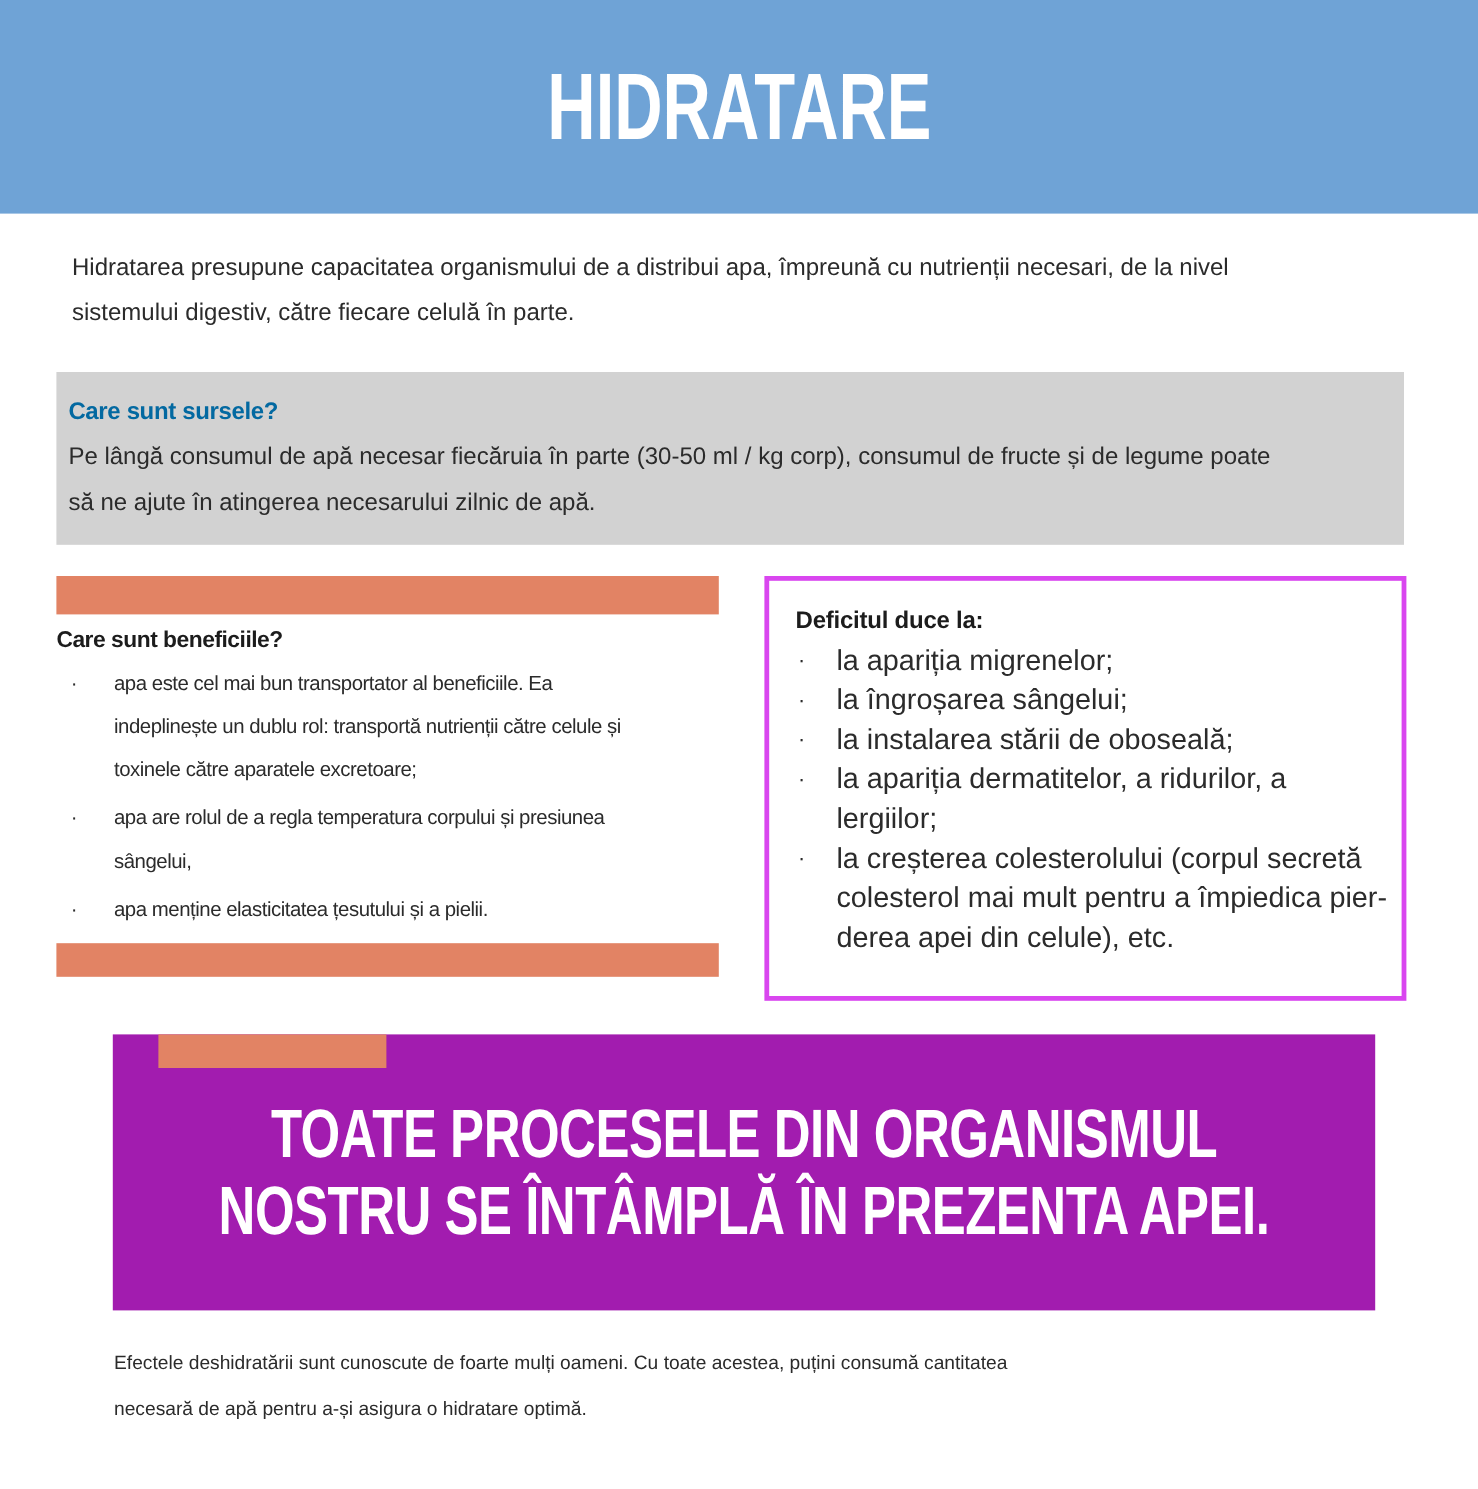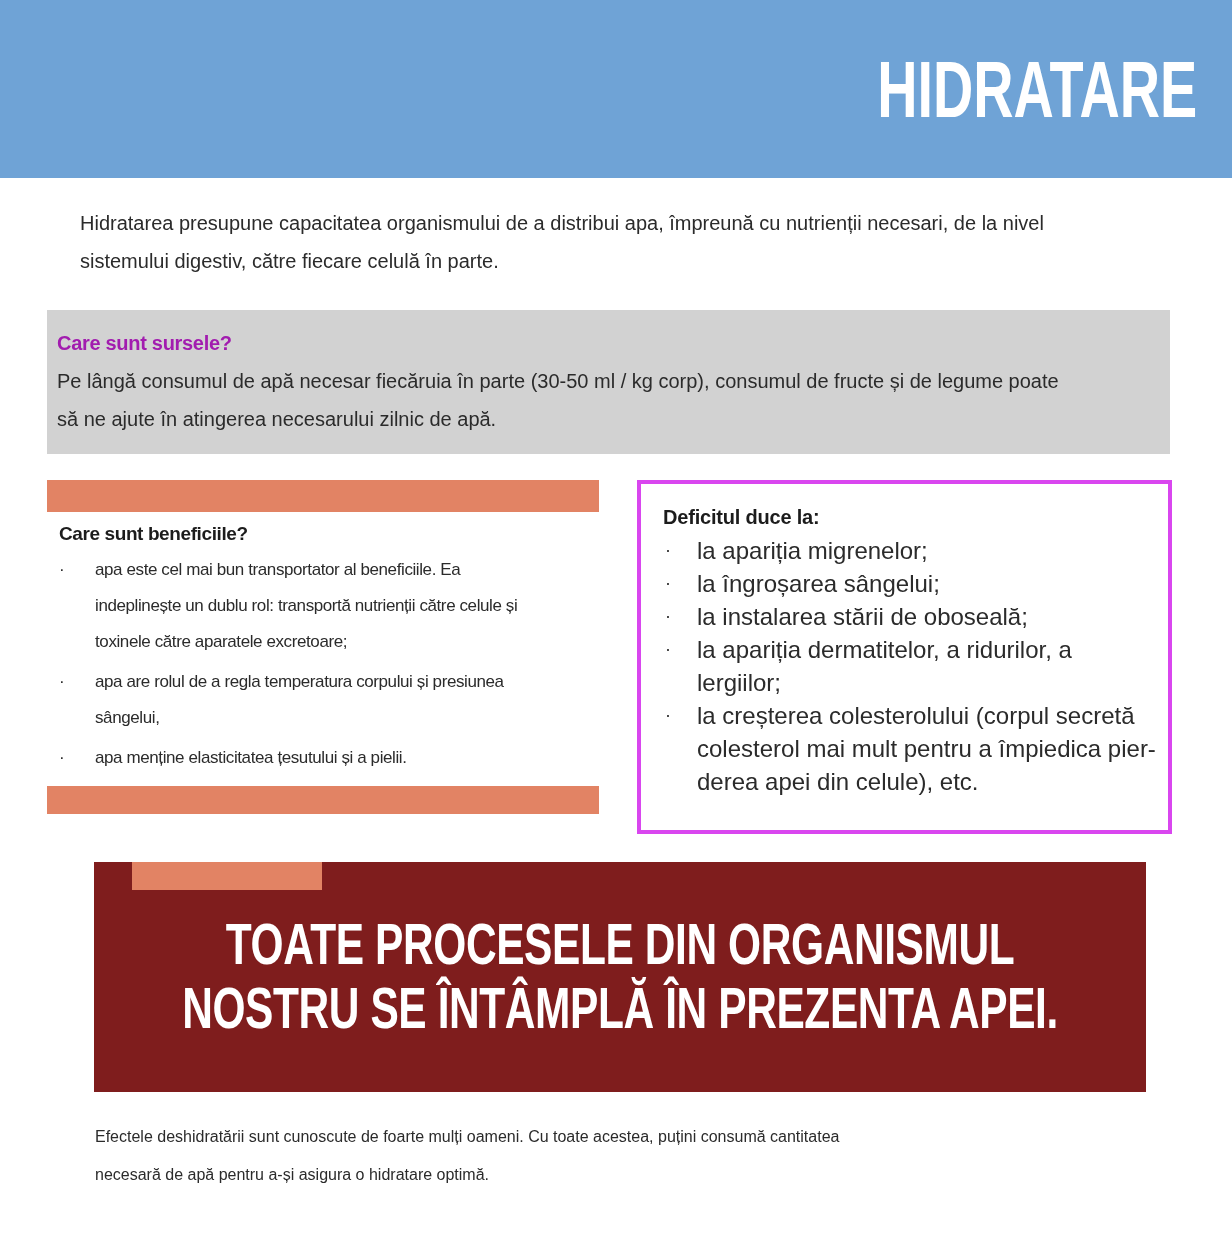--- a/index.html
+++ b/index.html
@@ -16,52 +16,52 @@
     overflow: hidden;
   }
   .pre { white-space: pre-line; }
 
   
   .header {
     height: 178px;
     background: #6fa3d6;
     display: flex;
     align-items: center;
-    justify-content: flex-end;
+    justify-content: center;
   }
   .title {
     margin: 0;
     color: #ffffff;
     font-size: 68px;
     font-weight: bold;
     letter-spacing: 0px;
     transform: scale(0.82, 1.16);
     transform-origin: center center;
   }
 
   
   .intro {
-    margin: 26px 58px 0 80px;
+    margin: 26px 58px 0 60px;
     font-size: 20px;
     line-height: 38px;
   }
   .intro p { margin: 0; }
   .intro p + p { margin-top: 2px; }
 
   
   .sources-box {
     margin: 30px 62px 0 47px;
     background: #d2d2d2;
     padding: 14px 20px 16px 10px;
   }
   .sources-heading {
     font-size: 20px;
     font-weight: bold;
     letter-spacing: -0.3px;
-    color: #a21caf;
+    color: #0369a1;
     line-height: 38px;
   }
   .sources-body {
     margin: 0;
     font-size: 20px;
     line-height: 38px;
   }
 
   
   .columns {
@@ -70,21 +70,21 @@
     gap: 38px;
     align-items: flex-start;
   }
   .left-col { width: 552px; flex: none; }
   .accent-bar {
     height: 32px;
     background: #e28364;
   }
   .accent-bar.bottom { margin-top: 10px; height: 28px; }
   .benefits-heading {
-    margin: 8px 0 0 12px;
+    margin: 8px 0 0 0;
     font-size: 19px;
     font-weight: bold;
     letter-spacing: -0.4px;
     color: #1c1c1c;
     line-height: 28px;
   }
   .b-row {
     display: flex;
     margin-top: 4px;
     padding-left: 8px;
@@ -144,21 +144,21 @@
     top: 0;
     left: 132px;
     width: 190px;
     height: 28px;
     background: #e28364;
     z-index: 2;
   }
   .quote-box {
     margin: 16px 86px 0 94px;
     height: 230px;
-    background: #7f1d1d;
+    background: #a21caf;
     display: flex;
     align-items: center;
     justify-content: center;
     overflow: visible;
   }
   .quote-text {
     width: 1240px;
     flex: none;
     color: #ffffff;
     font-size: 50px;

